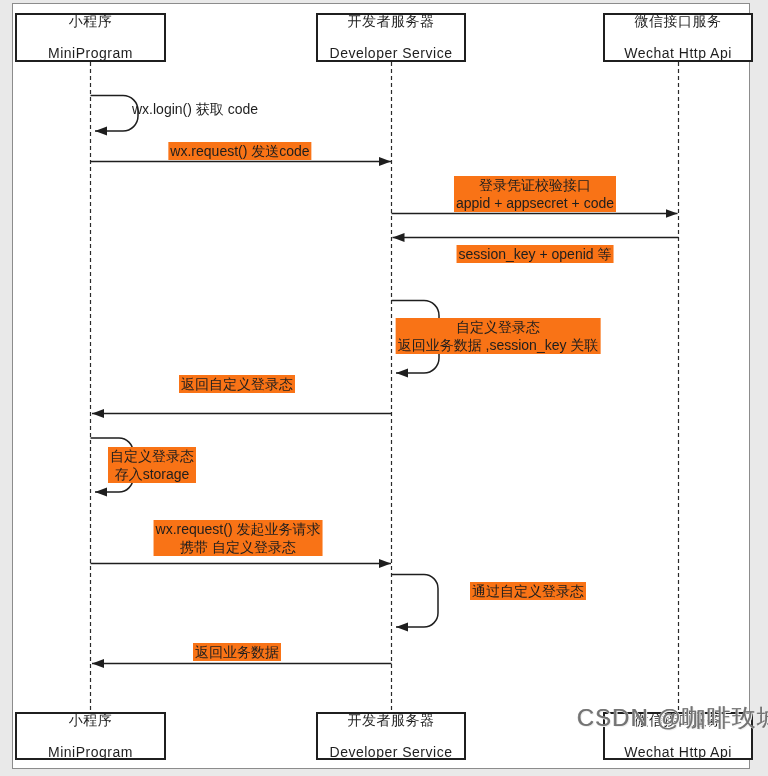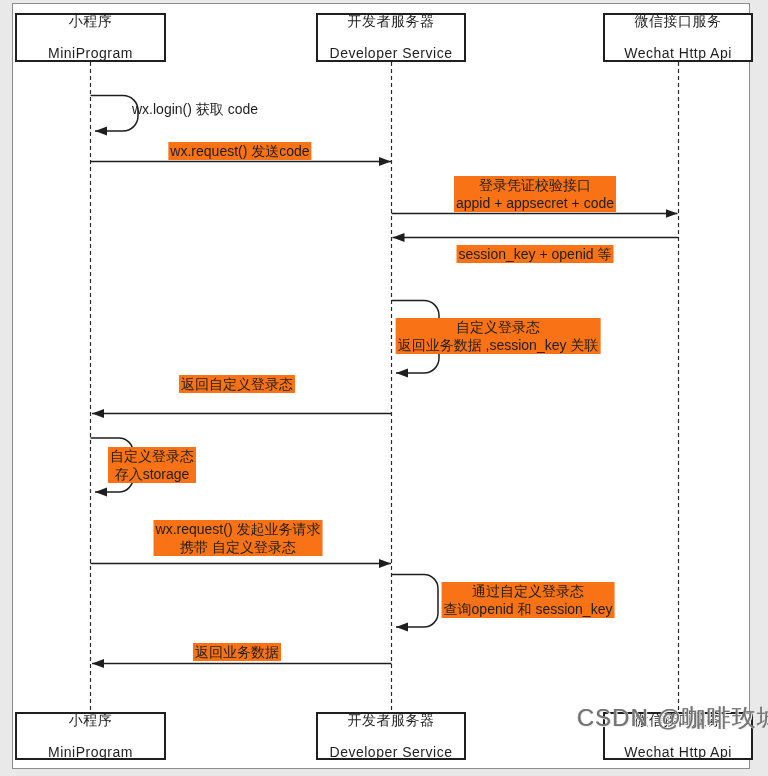--- a/index.html
+++ b/index.html
@@ -102,21 +102,20 @@
   <div class="label centered" style="left:152px;top:447px;">
     <div>自定义登录态</div>
     <div>存入storage</div>
   </div>
   <div class="label centered" style="left:238px;top:520px;">
     <div>wx.request() 发起业务请求</div>
     <div>携带 自定义登录态</div>
   </div>
   <div class="label centered" style="left:500px;top:582px;margin-left:28px;">
     <div>通过自定义登录态</div>
-    <div>查询openid 和 session_key</div>
   </div>
   <div class="label centered" style="left:237px;top:643px;text-align:center;">
     <div>返回业务数据</div>
   </div>
 
   <div class="actor" style="left:15px;top:712px;width:151px;height:48px;">
     <div>小程序</div>
     <div>MiniProgram</div>
   </div>
   <div class="actor" style="left:316px;top:712px;width:150px;height:48px;">

